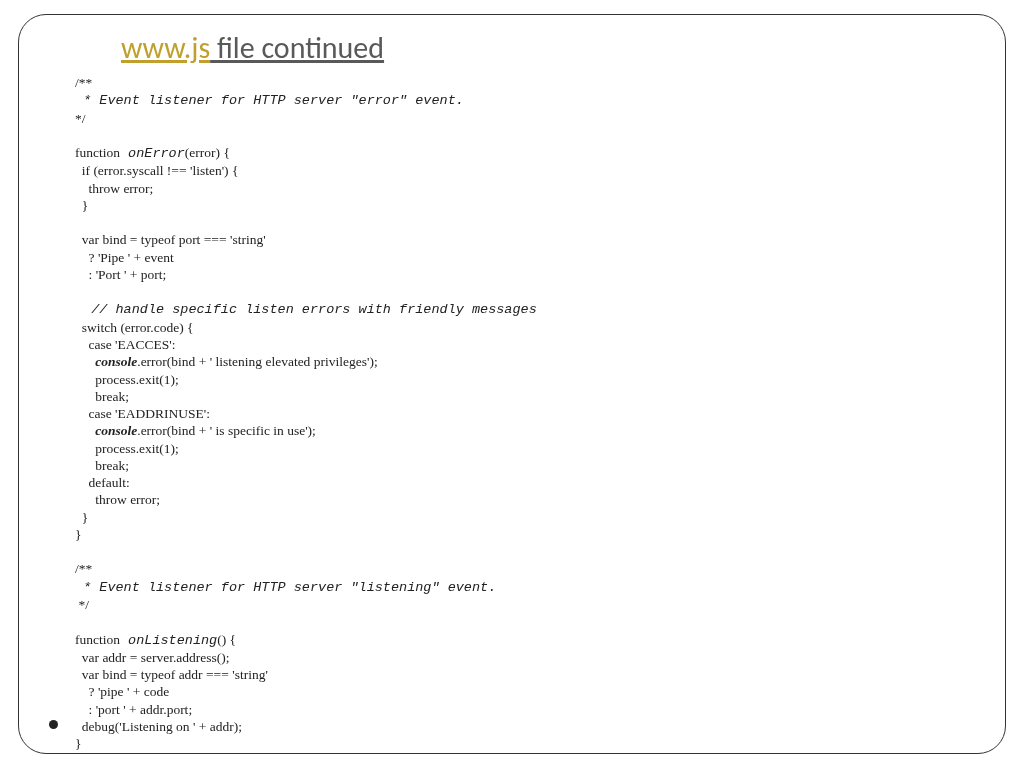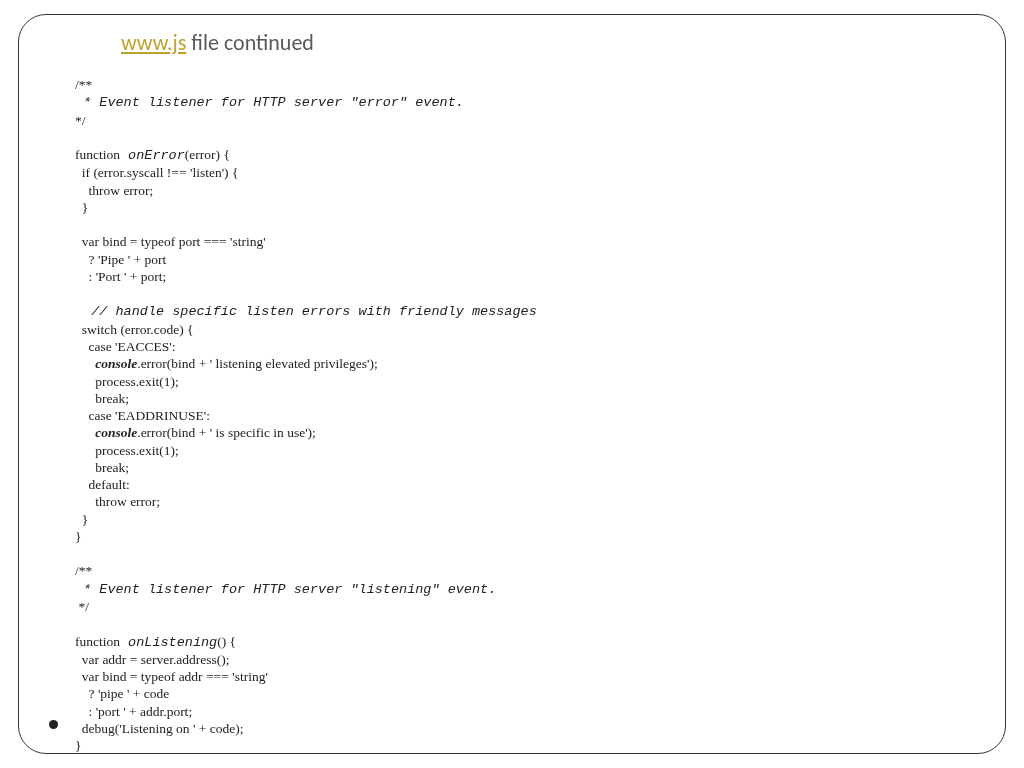--- a/index.html
+++ b/index.html
@@ -19,25 +19,26 @@
   .frame {
     width: 100%;
     height: 100%;
     border: 1.5px solid #333;
     border-radius: 28px;
     padding: 14px 56px 20px 56px;
     position: relative;
   }
   .title {
     font-family: Calibri, Arial, sans-serif;
-    font-size: 22px;
+    font-size: 30px;
     font-weight: 400;
     color: #595959;
     margin-left: 46px;
-    margin-bottom: 20px;
+    margin-bottom: 8px;
+    text-decoration: underline;
   }
   .title .link {
     color: #c0a02c;
     text-decoration: underline;
   }
   .code {
     font-family: Georgia, 'Times New Roman', serif;
     font-size: 13.5px;
     line-height: 1.28;
     color: #222;
@@ -66,21 +67,21 @@
     <div class="code"><span>/**</span>
 <span class="it"> * Event listener for HTTP server "error" event.</span>
 <span>*/</span>
 
 <span class="kw">function</span><span class="it"> onError</span><span>(error) {</span>
 <span class="kw">  if</span><span> (error.</span><span class="kw">syscall</span><span> !== </span><span class="kw">'listen'</span><span>) {</span>
 <span class="kw">    throw</span><span> error;</span>
 <span>  }</span>
 
 <span class="kw">  var</span><span> bind = </span><span class="kw">typeof</span><span> port === </span><span class="kw">'string'</span>
-<span>    ? </span><span class="kw">'Pipe '</span><span> + port</span>
+<span>    ? </span><span class="kw">'Pipe '</span><span> + event</span>
 <span>    : </span><span class="kw">'Port '</span><span> + port;</span>
 
 <span class="it">  // handle specific listen errors with friendly messages</span>
 <span class="kw">  switch</span><span> (error.</span><span class="kw">code</span><span>) {</span>
 <span class="kw">    case</span><span class="kw"> 'EACCES'</span><span>:</span>
 <span class="bi">      console</span><span>.error(bind + </span><span class="kw">' listening elevated privileges'</span><span>);</span>
 <span>      process.exit(1);</span>
 <span class="kw">      break</span><span>;</span>
 <span class="kw">    case</span><span class="kw"> 'EADDRINUSE'</span><span>:</span>
 <span class="bi">      console</span><span>.error(bind + </span><span class="kw">' is specific in use'</span><span>);</span>
@@ -93,18 +94,18 @@
 
 <span>/**</span>
 <span class="it"> * Event listener for HTTP server "listening" event.</span>
 <span> */</span>
 
 <span class="kw">function</span><span class="it"> onListening</span><span>() {</span>
 <span class="kw">  var</span><span> addr = server.</span><span class="kw">address</span><span>();</span>
 <span class="kw">  var</span><span> bind = </span><span class="kw">typeof</span><span> addr === </span><span class="kw">'string'</span>
 <span>    ? </span><span class="kw">'pipe '</span><span> + code</span>
 <span>    : </span><span class="kw">'port '</span><span> + addr.</span><span class="kw">port</span><span>;</span>
-<span>  debug(</span><span class="kw">'Listening on '</span><span> + code);</span>
+<span>  debug(</span><span class="kw">'Listening on '</span><span> + addr);</span>
 <span>}</span></div>
 
     <div class="bullet"></div>
   </div>
 </div>
 
 </body></html>

